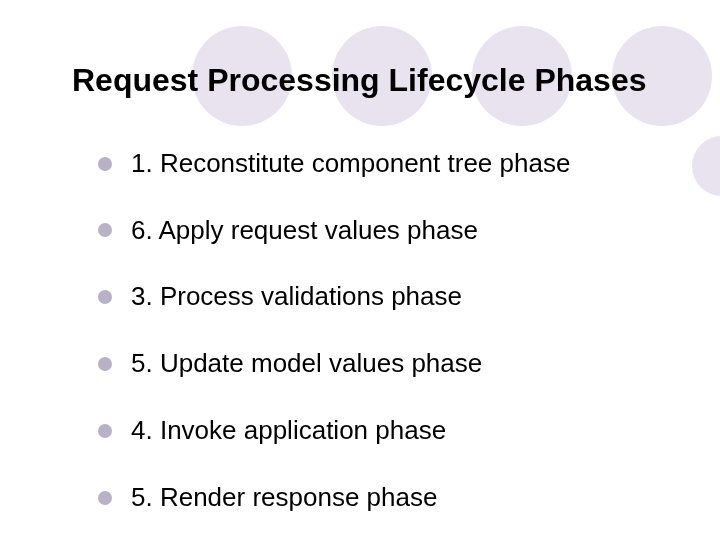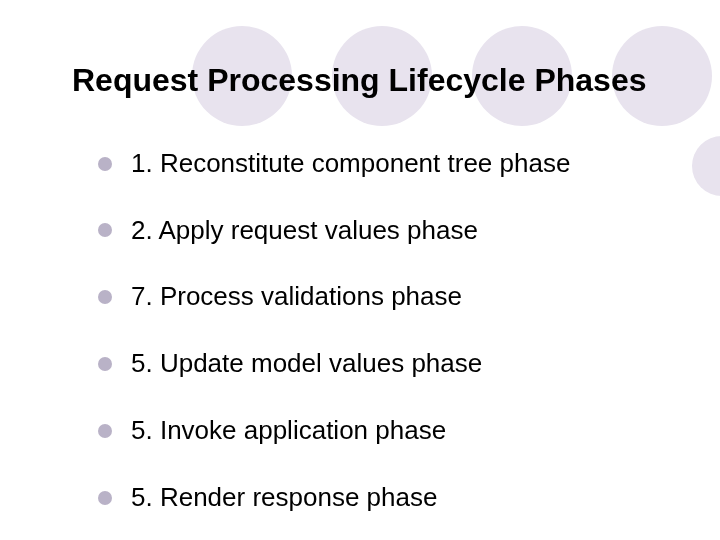--- a/index.html
+++ b/index.html
@@ -81,32 +81,32 @@
 
 <div class="content">
   <h1 class="title">Request Processing Lifecycle Phases</h1>
   <ul class="list">
     <li class="list-item">
       <span class="bullet"></span>
       <span class="item-text">1. Reconstitute component tree phase</span>
     </li>
     <li class="list-item">
       <span class="bullet"></span>
-      <span class="item-text">2. Apply request values phase</span>
+      <span class="item-text">6. Apply request values phase</span>
     </li>
     <li class="list-item">
       <span class="bullet"></span>
-      <span class="item-text">7. Process validations phase</span>
+      <span class="item-text">3. Process validations phase</span>
     </li>
     <li class="list-item">
       <span class="bullet"></span>
       <span class="item-text">5. Update model values phase</span>
     </li>
     <li class="list-item">
       <span class="bullet"></span>
-      <span class="item-text">5. Invoke application phase</span>
+      <span class="item-text">4. Invoke application phase</span>
     </li>
     <li class="list-item">
       <span class="bullet"></span>
       <span class="item-text">5. Render response phase</span>
     </li>
   </ul>
 </div>
 
 </body></html>

